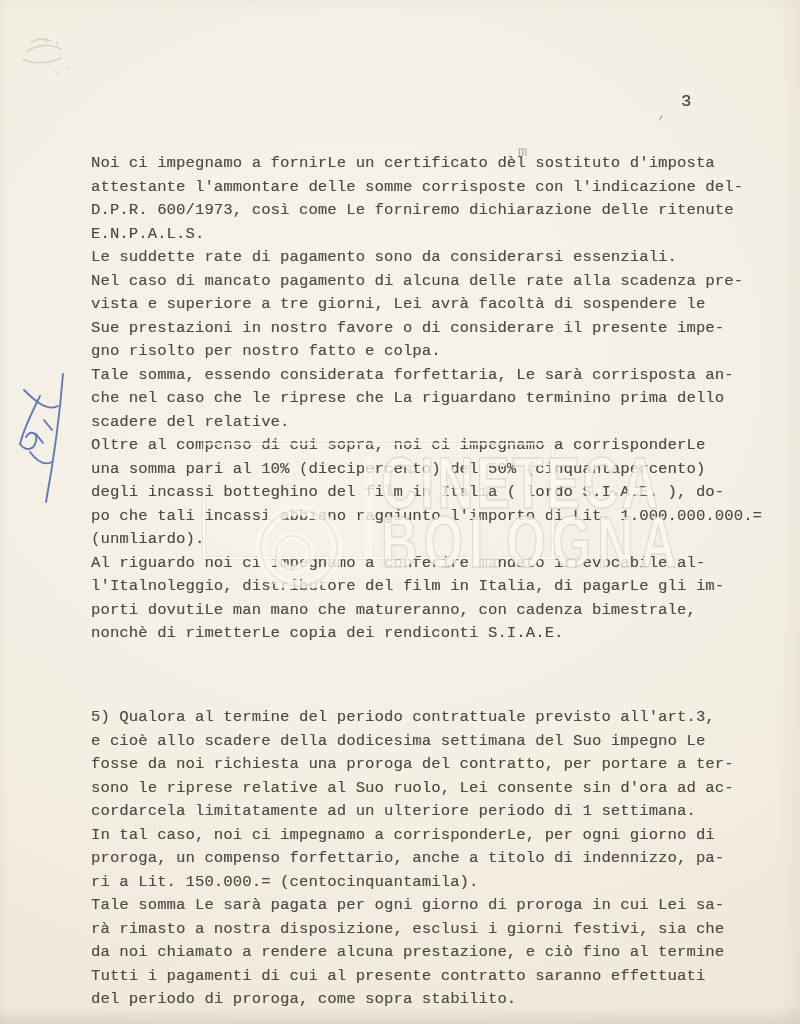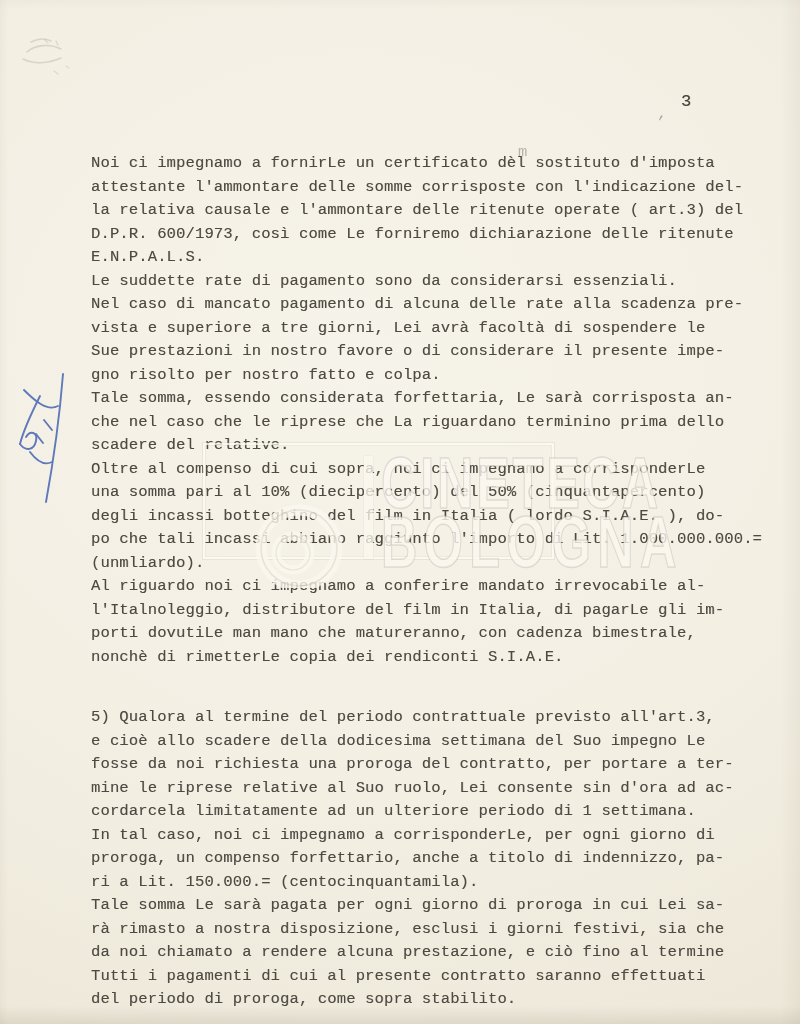--- a/index.html
+++ b/index.html
@@ -51,21 +51,20 @@
     <path d="M12,32 c8,-7 22,-9 34,-3 m-38,10 c10,5 24,5 38,-1 m-30,-16 c6,-3 14,-4 20,-1" fill="none" stroke="rgba(128,120,104,0.22)" stroke-width="1.6" stroke-linecap="round"></path>
     <path d="M30,20 l3,3 m8,-2 l2,4 m-4,26 l4,3 m8,-8 l3,2" fill="none" stroke="rgba(128,120,104,0.18)" stroke-width="1.4" stroke-linecap="round"></path>
   </svg>
 
   <div class="page-number">3</div>
   <div class="corner-mark">,</div>
 
   <div class="tw-block" id="block1">
       <div class="tline">Noi ci impegnamo a fornirLe un certificato dèl sostituto d'imposta</div>
       <div class="tline">attestante l'ammontare delle somme corrisposte con l'indicazione del-</div>
-      <div class="tline">la relativa causale e l'ammontare delle ritenute operate ( art.3) del</div>
       <div class="tline">D.P.R. 600/1973, così come Le forniremo dichiarazione delle ritenute</div>
       <div class="tline">E.N.P.A.L.S.</div>
       <div class="tline">Le suddette rate di pagamento sono da considerarsi essenziali.</div>
       <div class="tline">Nel caso di mancato pagamento di alcuna delle rate alla scadenza pre-</div>
       <div class="tline">vista e superiore a tre giorni, Lei avrà facoltà di sospendere le</div>
       <div class="tline">Sue prestazioni in nostro favore o di considerare il presente impe-</div>
       <div class="tline">gno risolto per nostro fatto e colpa.</div>
       <div class="tline">Tale somma, essendo considerata forfettaria, Le sarà corrisposta an-</div>
       <div class="tline">che nel caso che le riprese che La riguardano terminino prima dello</div>
       <div class="tline">scadere del relative.</div>
@@ -76,21 +75,21 @@
       <div class="tline">(unmliardo).</div>
       <div class="tline">Al riguardo noi ci impegnamo a conferire mandato irrevocabile al-</div>
       <div class="tline">l'Italnoleggio, distributore del film in Italia, di pagarLe gli im-</div>
       <div class="tline">porti dovutiLe man mano che matureranno, con cadenza bimestrale,</div>
       <div class="tline">nonchè di rimetterLe copia dei rendiconti S.I.A.E.</div>
     </div>
   <div class="tw-block" id="block2">
       <div class="tline">5) Qualora al termine del periodo contrattuale previsto all'art.3,</div>
       <div class="tline">e cioè allo scadere della dodicesima settimana del Suo impegno Le</div>
       <div class="tline">fosse da noi richiesta una proroga del contratto, per portare a ter-</div>
-      <div class="tline">mine le riprese relative al Suo ruolo, Lei consente sin d'ora ad ac-</div>
+      <div class="tline">sono le riprese relative al Suo ruolo, Lei consente sin d'ora ad ac-</div>
       <div class="tline">cordarcela limitatamente ad un ulteriore periodo di 1 settimana.</div>
       <div class="tline">In tal caso, noi ci impegnamo a corrisponderLe, per ogni giorno di</div>
       <div class="tline">proroga, un compenso forfettario, anche a titolo di indennizzo, pa-</div>
       <div class="tline">ri a Lit. 150.000.= (centocinquantamila).</div>
       <div class="tline">Tale somma Le sarà pagata per ogni giorno di proroga in cui Lei sa-</div>
       <div class="tline">rà rimasto a nostra disposizione, esclusi i giorni festivi, sia che</div>
       <div class="tline">da noi chiamato a rendere alcuna prestazione, e ciò fino al termine</div>
       <div class="tline">Tutti i pagamenti di cui al presente contratto saranno effettuati</div>
       <div class="tline">del periodo di proroga, come sopra stabilito.</div>
     </div>

